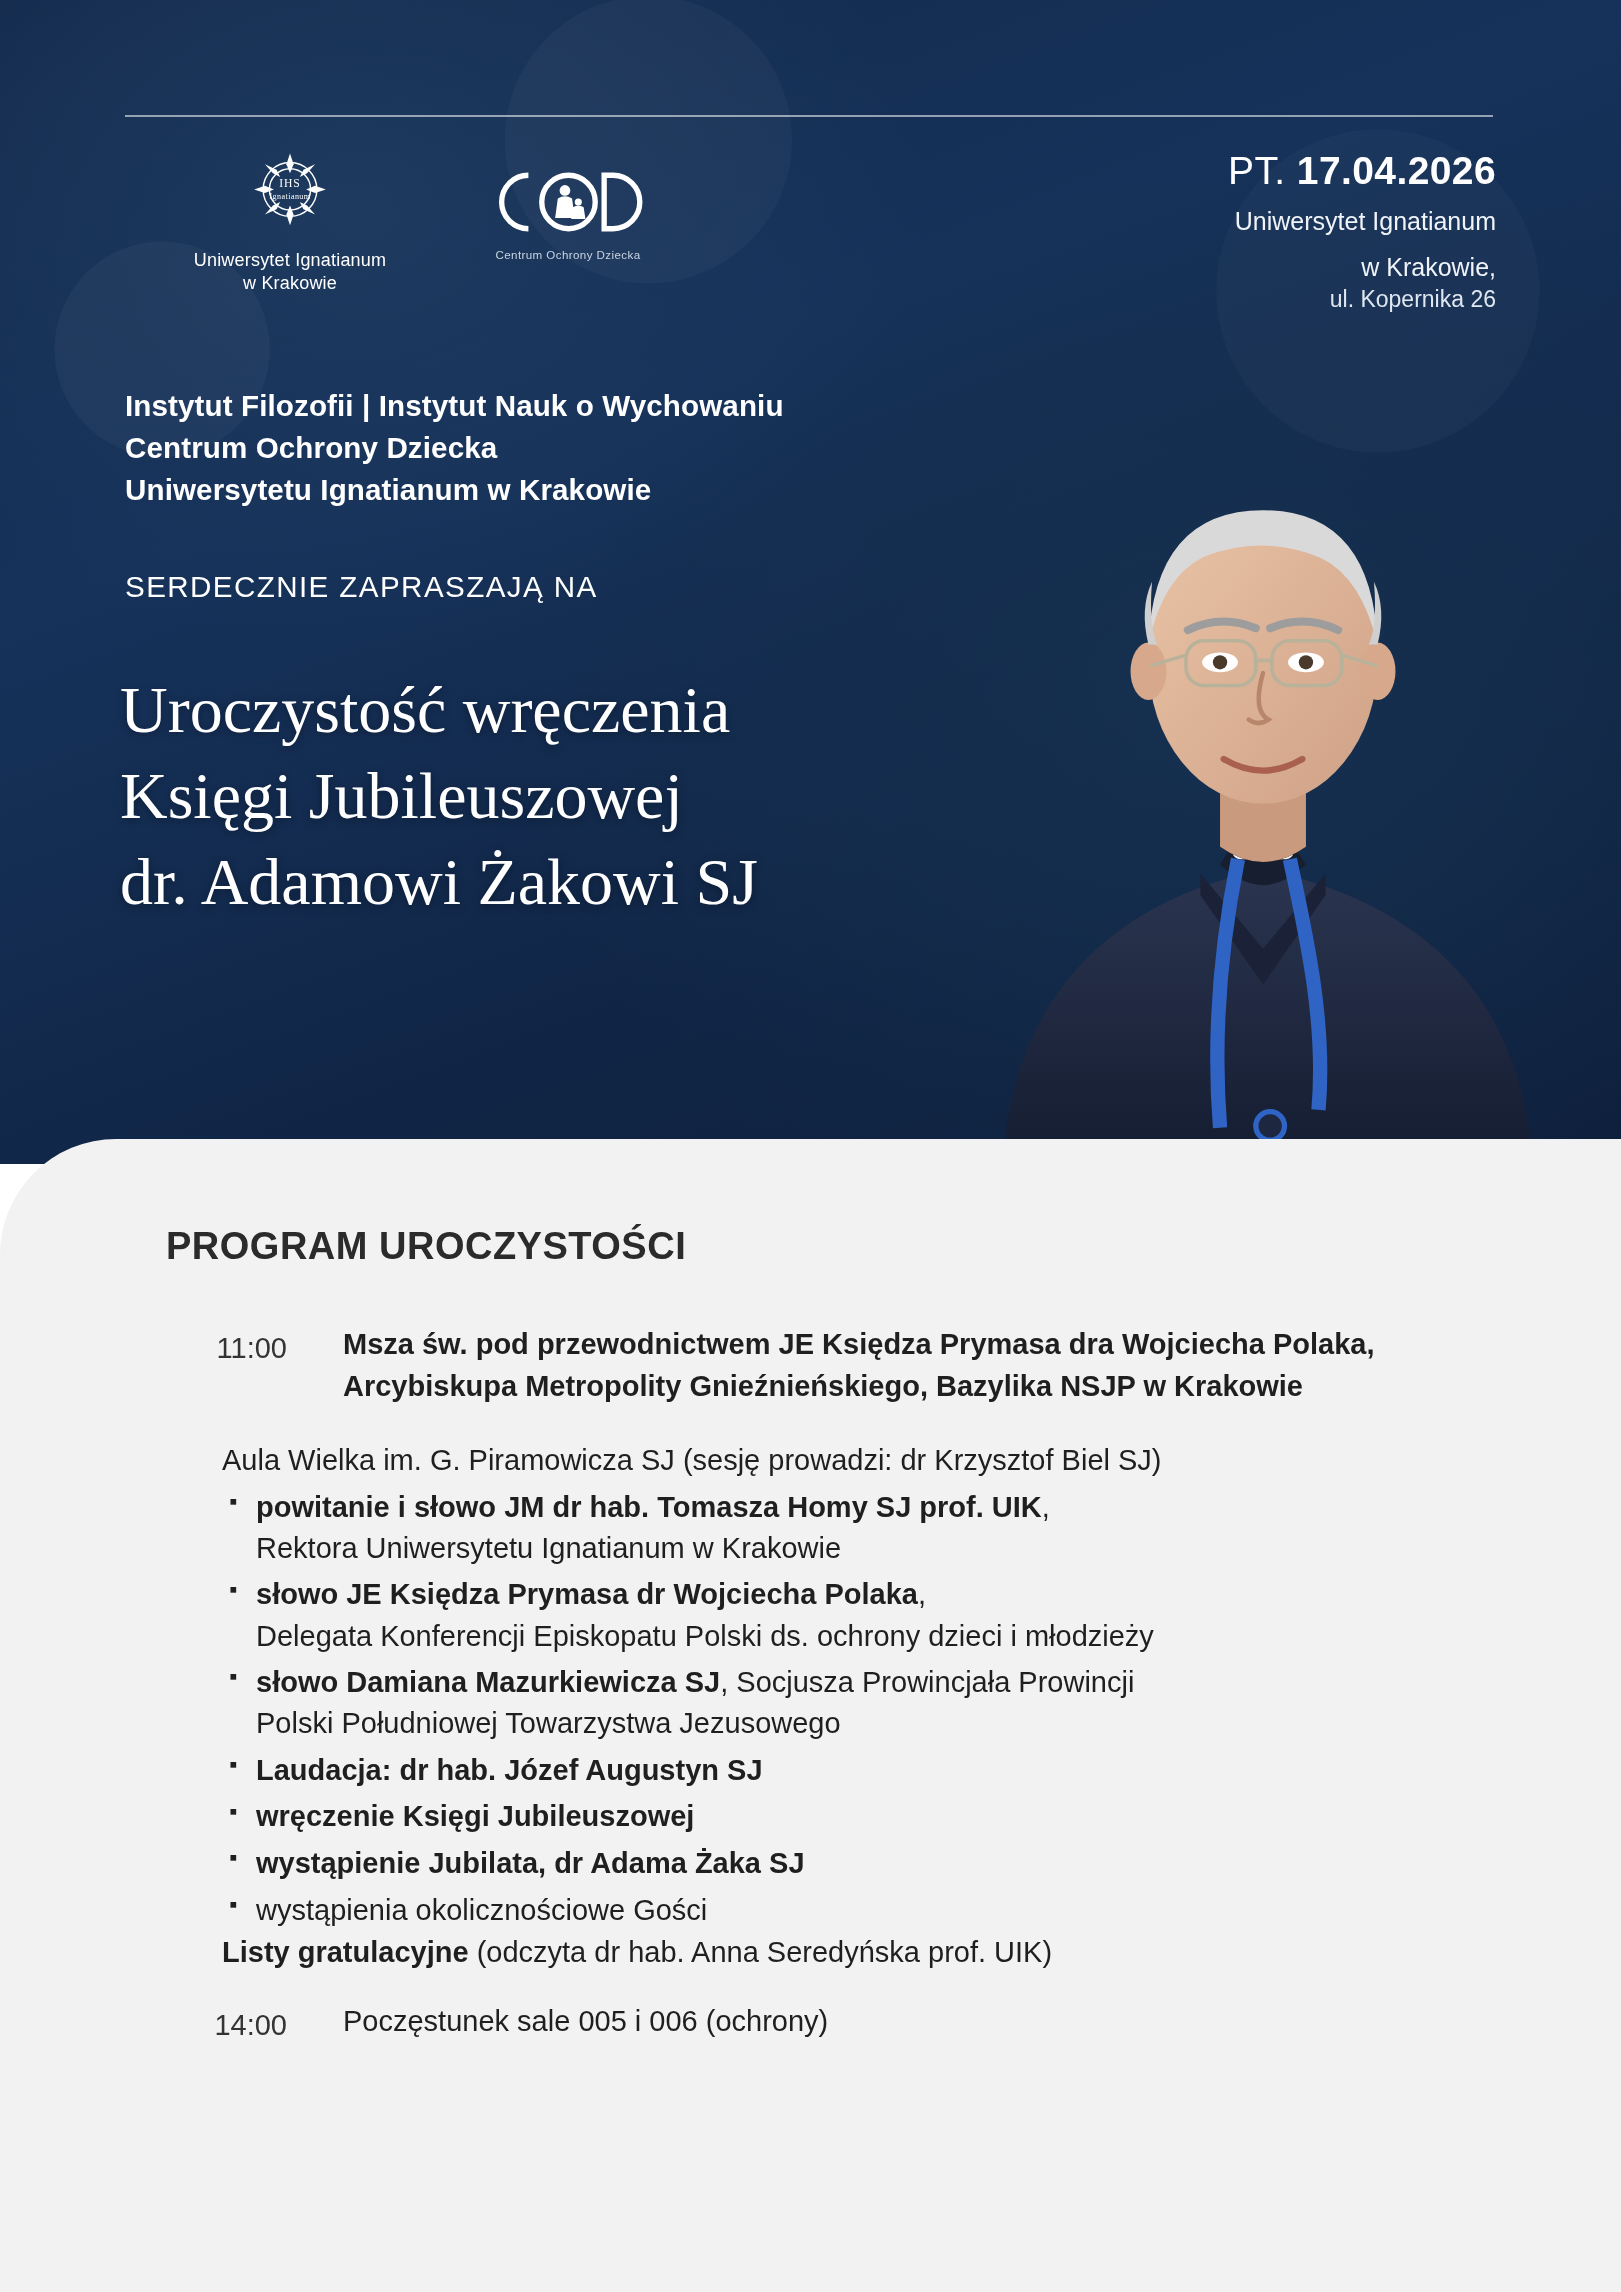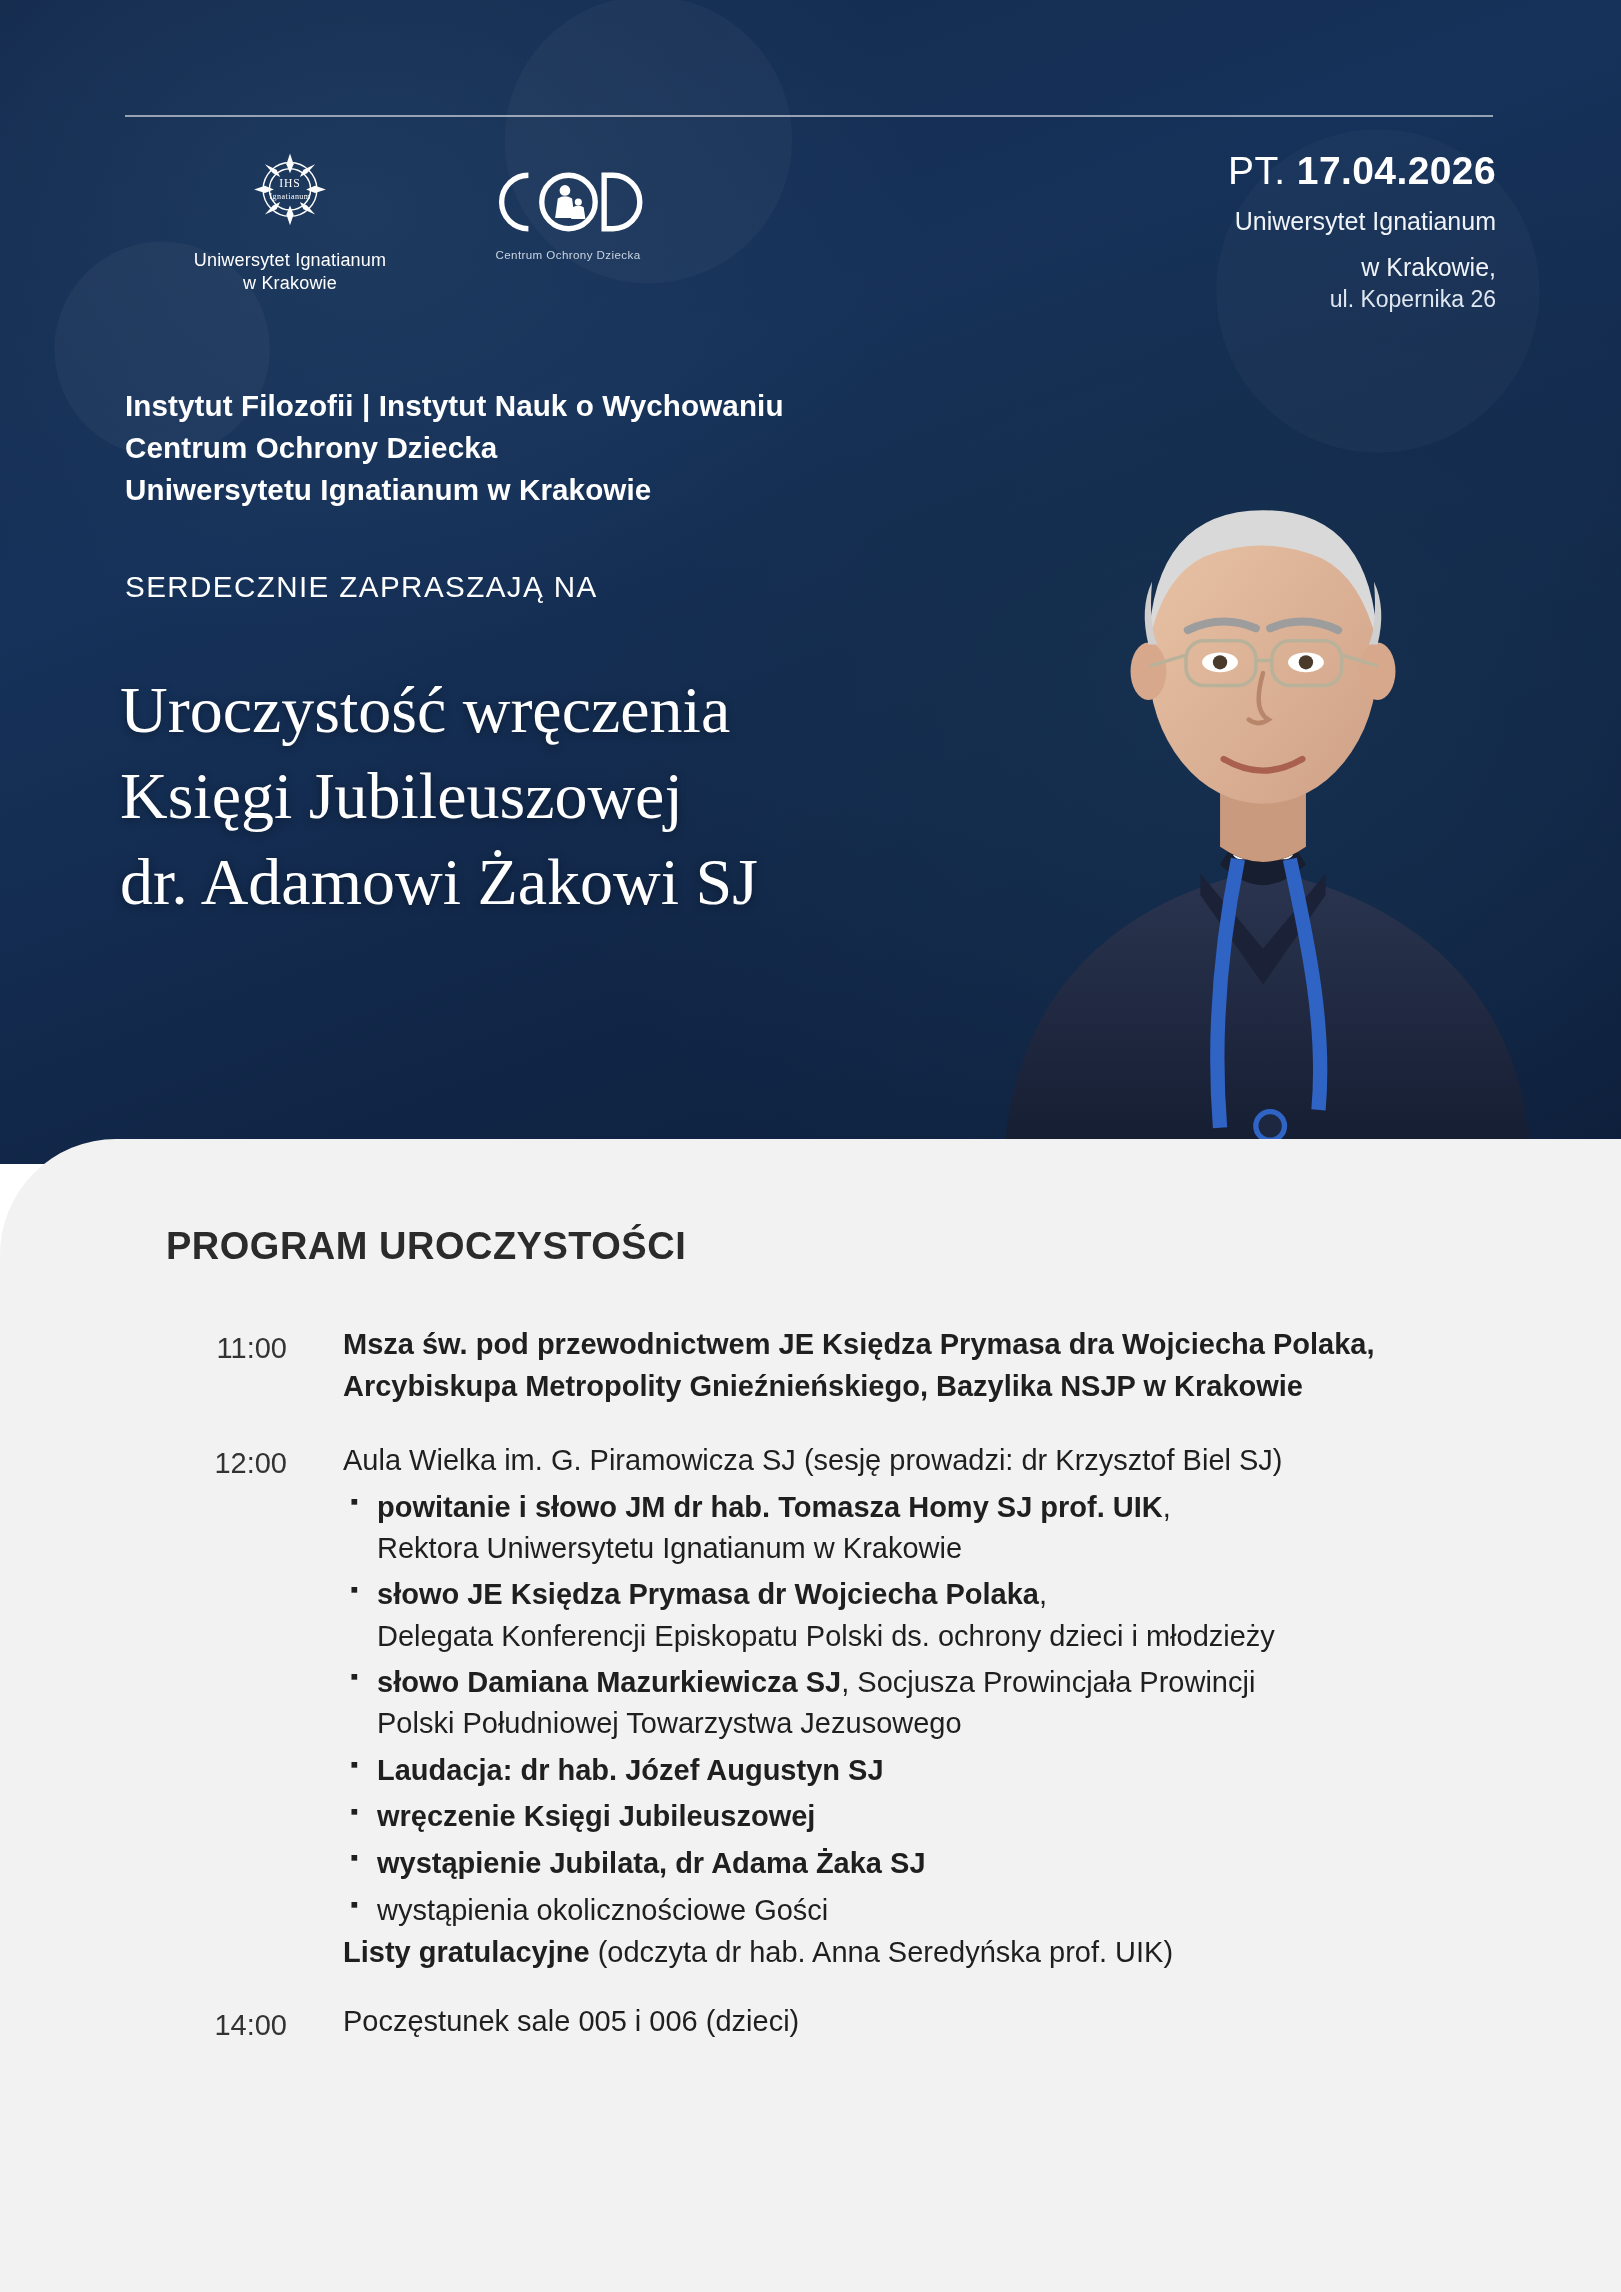--- a/index.html
+++ b/index.html
@@ -355,21 +355,20 @@
 
         <div class="row">
           <div class="time">11:00</div>
           <div class="body">
             <div class="line b">Msza św. pod przewodnictwem JE Księdza Prymasa dra Wojciecha Polaka,</div>
             <div class="line b">Arcybiskupa Metropolity Gnieźnieńskiego, Bazylika NSJP w Krakowie</div>
           </div>
         </div>
 
         <div class="row">
-          <div class="time">12:00</div>
           <div class="body">
             <div class="line">
               <span class="b">Aula Wielka im. G. Piramowicza SJ</span><span class="sub"> (sesję prowadzi: dr Krzysztof Biel SJ)</span>
             </div>
 
             <ul class="bullets">
               <li>
                 <span class="lead">powitanie i słowo JM dr hab. Tomasza Homy SJ prof. UIK</span><span>,</span>
                 <span class="cont">Rektora Uniwersytetu Ignatianum w Krakowie</span>
               </li>
@@ -398,21 +397,21 @@
             <div class="final">
               <span class="lead">Listy gratulacyjne</span><span> (odczyta dr hab. Anna Seredyńska prof. UIK)</span>
             </div>
           </div>
         </div>
 
         <div class="row" style="">
           <div class="time">14:00</div>
           <div class="body">
             <div class="line">
-              <span class="b">Poczęstunek</span><span> sale </span><span class="b">005</span><span> i </span><span class="b">006</span><span> (dzieci)</span>
+              <span class="b">Poczęstunek</span><span> sale </span><span class="b">005</span><span> i </span><span class="b">006</span><span> (ochrony)</span>
             </div>
           </div>
         </div>
 
       </div>
     </div>
   </div>
 </div>
 
 

